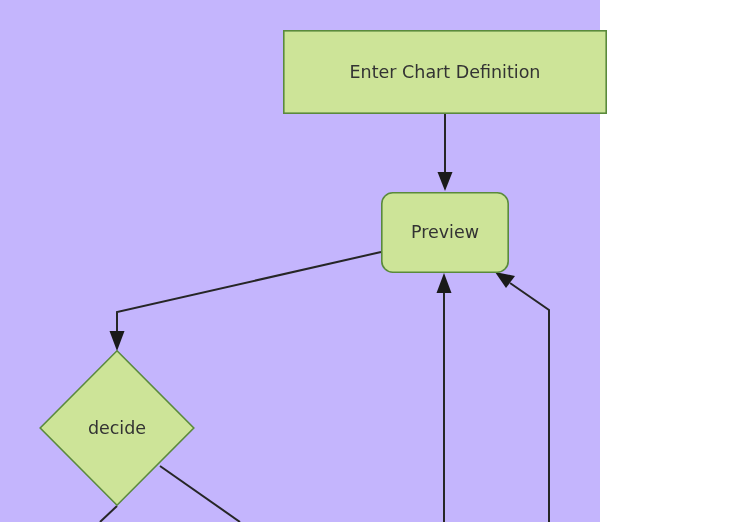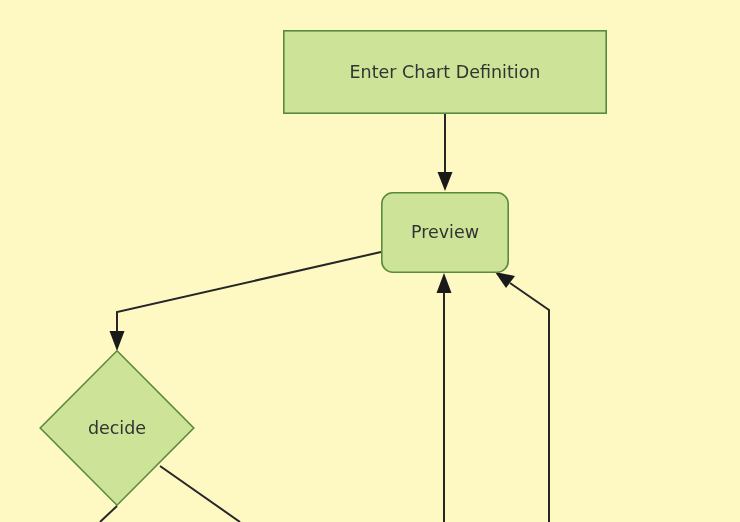--- a/index.html
+++ b/index.html
@@ -8,23 +8,23 @@
     background: #ffffff;
   }
   body {
     width: 740px;
     height: 522px;
     overflow: hidden;
     font-family: "DejaVu Sans", "Liberation Sans", sans-serif;
   }
   #flowchart-canvas {
     position: relative;
-    width: 740px;
+    width: 600px;
     height: 522px;
-    background: #fef9c3;
+    background: #c4b5fd;
   }
   #flowchart-svg {
     position: absolute;
     top: 0;
     left: 0;
     width: 740px;
     height: 522px;
     display: block;
   }
   .node-shape {

